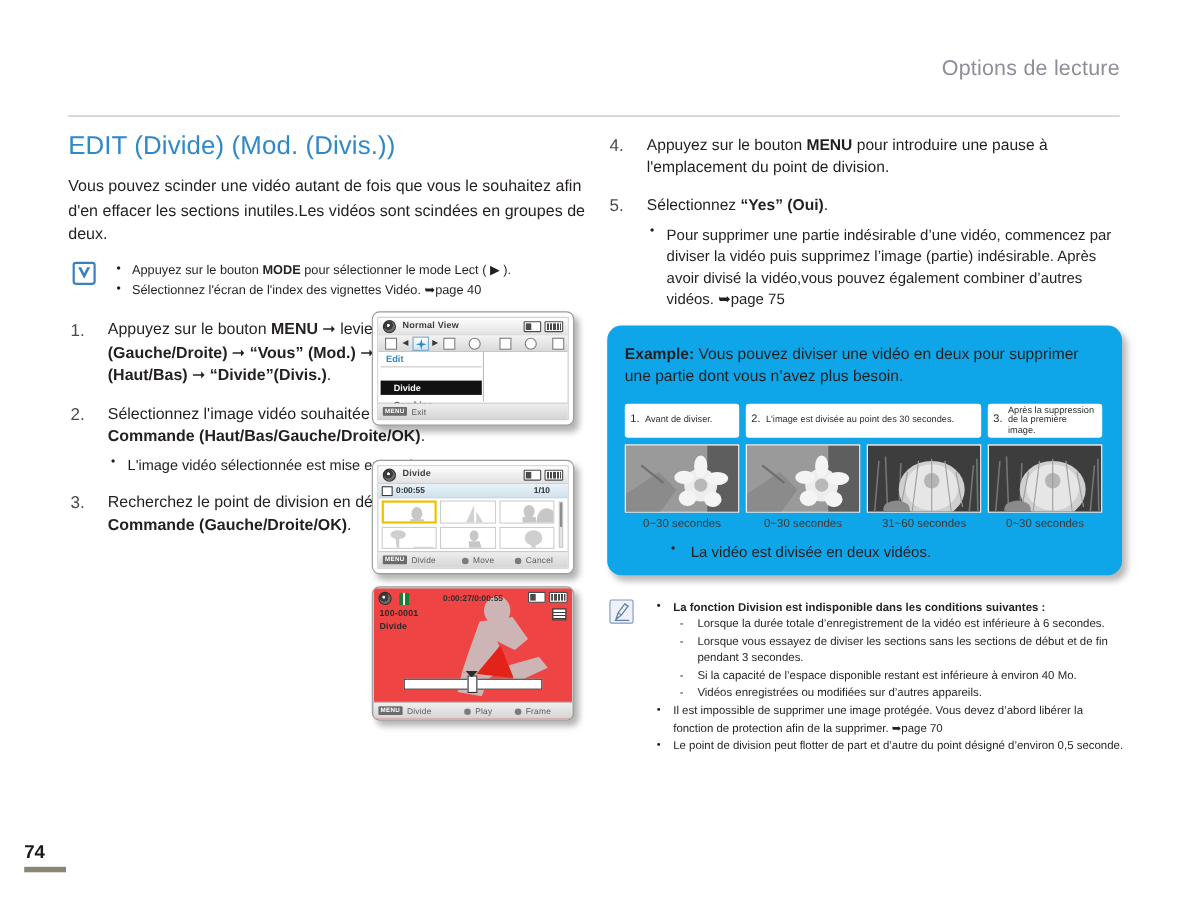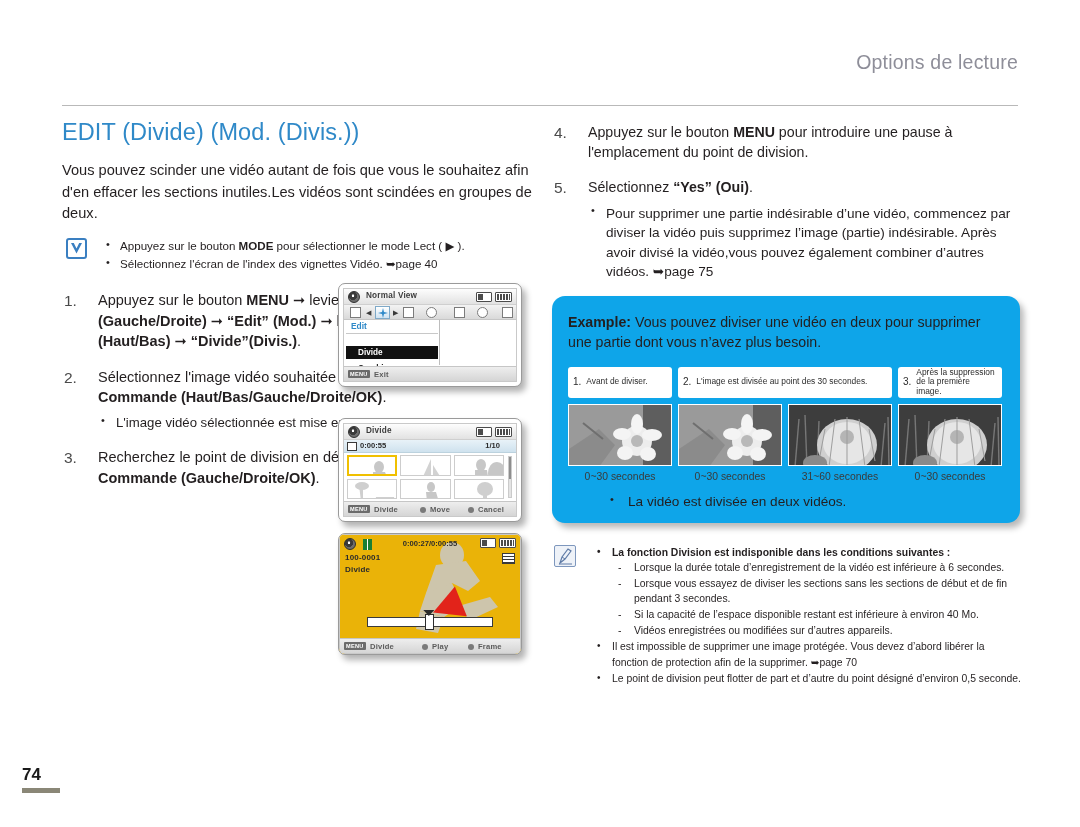--- a/index.html
+++ b/index.html
@@ -220,21 +220,21 @@
   .menu-item.sel { background:#111111; color:#ffffff; }
   .cam-bottombar {
     position:absolute; left:0; right:0; bottom:0; height:15px;
     background:linear-gradient(#eeeeee,#d5d5d5); border-top:1px solid #c6c6c6;
   }
   .bb-menu {
     position:absolute; left:4px; top:3px; font-size:5.6px; font-weight:bold;
     color:#ffffff; background:#6b6b6b; padding:1px 2px; border-radius:1px; letter-spacing:.3px;
   }
   .bb-label {
-    position:absolute; font-size:7.6px; font-weight:bold; color:#5b5b5b;
+    position:absolute; font-size:7.6px; font-weight:normal; color:#5b5b5b;
     top:3px; letter-spacing:.2px;
   }
   .bb-dot {
     position:absolute; top:5px; width:6px; height:6px; border-radius:50%;
     background:#7a7a7a;
   }
 
   
   .idx-infobar {
     position:absolute; left:0; top:16px; right:0; height:13px;
@@ -256,21 +256,21 @@
   }
   .idx-cell { border:1px solid #cdcdcd; background:#ffffff; position:relative; overflow:hidden; }
   .idx-cell.sel { border:2px solid #f0c000; }
   .idx-scroll {
     position:absolute; right:4px; top:32px; bottom:18px; width:4px;
     background:#e4e4e4; border:1px solid #cbcbcb;
   }
   .idx-scroll i { position:absolute; left:0; top:0; width:100%; height:55%; background:#8e8e8e; }
 
   
-  .play-area { position:absolute; left:0; top:0; right:0; bottom:0; background:#eab308; }
+  .play-area { position:absolute; left:0; top:0; right:0; bottom:0; background:#ef4444; }
   .play-top-left {
     position:absolute; left:4px; top:3px; width:12px; height:12px; border-radius:50%;
     background:radial-gradient(circle at 40% 38%, #ffffff 0 14%, #3a3a3a 18% 46%, #6d6d6d 50% 100%);
     border:1px solid #2e2e2e;
   }
   .play-pause {
     position:absolute; left:23px; top:4px; width:9px; height:11px;
     background:linear-gradient(90deg,#1a7f34 0 40%, #fff 40% 60%, #1a7f34 60% 100%);
   }
   .play-time { position:absolute; left:0; right:0; top:4px; text-align:center; font-size:7.6px; font-weight:bold; color:#2b2b2b; }
@@ -327,21 +327,21 @@
     </span>
     <ul>
       <li>Appuyez sur le bouton <b>MODE</b> pour sélectionner le mode Lect ( ▶ ).</li>
       <li>Sélectionnez l'écran de l'index des vignettes Vidéo. ➥page 40</li>
     </ul>
   </div>
 
   <ol class="steps">
     <li>
       <span class="num">1.</span>
-      <span>Appuyez sur le bouton <b>MENU</b> ➞ levier de <b><b>Commande</b> (Gauche/Droite)</b> ➞ <b>“Edit” (Mod.)</b> ➞ levier de <b><b>Commande</b> (Haut/Bas)</b> ➞ <b>“Divide”(Divis.)</b>.</span>
+      <span>Appuyez sur le bouton <b>MENU</b> ➞ levier de <b><b>Commande</b> (Gauche/Droite)</b> ➞ <b>“Vous” (Mod.)</b> ➞ levier de <b><b>Commande</b> (Haut/Bas)</b> ➞ <b>“Divide”(Divis.)</b>.</span>
     </li>
     <li>
       <span class="num">2.</span>
       <span>Sélectionnez l'image vidéo souhaitée à l'aide du levier de <b><b>Commande</b> (Haut/Bas/Gauche/Droite/OK)</b>.</span>
       <ul class="sub-bullets">
         <li>L'image vidéo sélectionnée est mise en mode pause.</li>
       </ul>
     </li>
     <li>
       <span class="num">3.</span>

